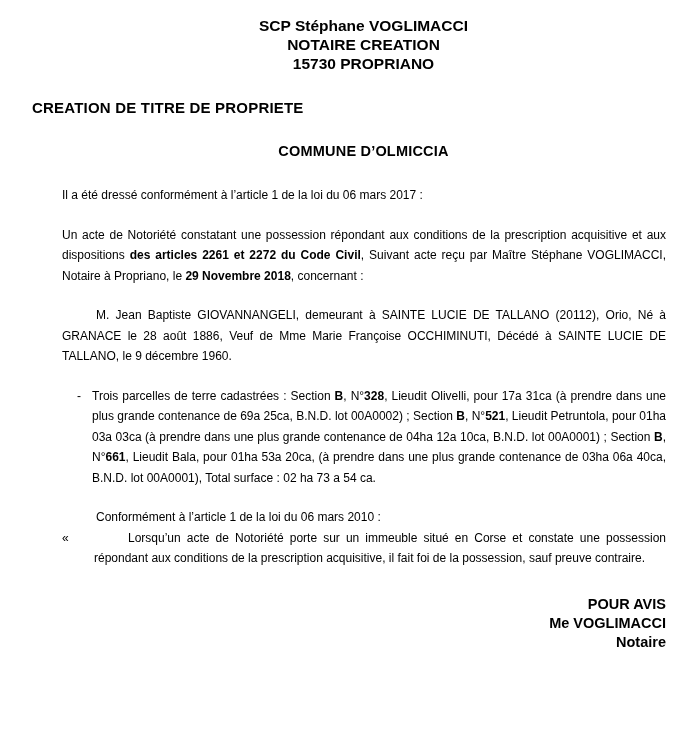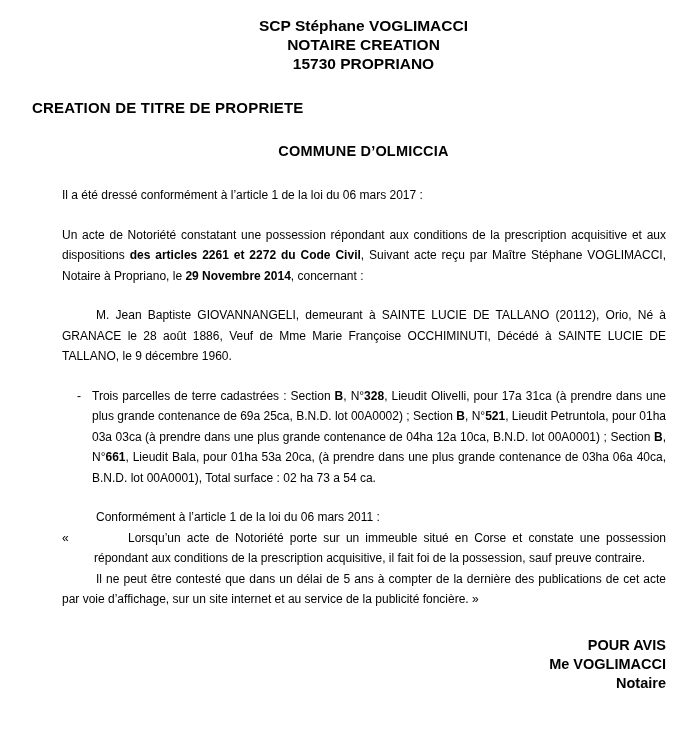--- a/index.html
+++ b/index.html
@@ -122,43 +122,42 @@
   <div class="doc-subtitle">COMMUNE D’OLMICCIA</div>
 
   <div class="gap-lg"></div>
 
   <div class="body">
 
     <p class="para"><span>Il a été dressé conformément à l’article 1 de la loi du 06 mars 2017 :</span></p>
 
     <div class="gap-md"></div>
 
-    <p class="para"><span>Un acte de Notoriété constatant une possession répondant aux conditions de la prescription acquisitive et aux dispositions </span><b>des articles 2261 et 2272 du Code Civil</b><span>, Suivant acte reçu par Maître Stéphane VOGLIMACCI, Notaire à Propriano, le </span><b>29 Novembre 2014</b><span>, concernant :</span></p>
+    <p class="para"><span>Un acte de Notoriété constatant une possession répondant aux conditions de la prescription acquisitive et aux dispositions </span><b>des articles 2261 et 2272 du Code Civil</b><span>, Suivant acte reçu par Maître Stéphane VOGLIMACCI, Notaire à Propriano, le </span><b>29 Novembre 2018</b><span>, concernant :</span></p>
 
     <div class="gap-md"></div>
 
     <p class="para indent"><span>M. Jean Baptiste GIOVANNANGELI, demeurant à SAINTE LUCIE DE TALLANO (20112), Orio, Né à GRANACE le 28 août 1886, Veuf de Mme Marie Françoise OCCHIMINUTI, Décédé à SAINTE LUCIE DE TALLANO, le 9 décembre 1960.</span></p>
 
     <div class="gap-md"></div>
 
     <div class="bullet-row">
       <div class="bullet-mark">-</div>
       <div class="bullet-text"><span>Trois parcelles de terre cadastrées : Section </span><b>B</b><span>, N°</span><b>328</b><span>, Lieudit Olivelli, pour 17a 31ca (à prendre dans une plus grande contenance de 69a 25ca, B.N.D. lot 00A0002) ; Section </span><b>B</b><span>, N°</span><b>521</b><span>, Lieudit Petruntola, pour 01ha 03a 03ca (à prendre dans une plus grande contenance de 04ha 12a 10ca, B.N.D. lot 00A0001) ; Section </span><b>B</b><span>, N°</span><b>661</b><span>, Lieudit Bala, pour 01ha 53a 20ca, (à prendre dans une plus grande contenance de 03ha 06a 40ca, B.N.D. lot 00A0001), Total surface : 02 ha 73 a 54 ca.</span></div>
     </div>
 
     <div class="gap-md"></div>
 
-    <p class="para indent"><span>Conformément à l’article 1 de la loi du 06 mars 2011 :</span></p>
+    <p class="para indent"><span>Conformément à l’article 1 de la loi du 06 mars 2010 :</span></p>
 
     <div class="quote-row">
       <div class="quote-mark">«</div>
       <div class="quote-body">Lorsqu’un acte de Notoriété porte sur un immeuble situé en Corse et constate une possession répondant aux conditions de la prescription acquisitive, il fait foi de la possession, sauf preuve contraire.</div>
     </div>
 
-    <p class="para indent"><span>Il ne peut être contesté que dans un délai de 5 ans à compter de la dernière des publications de cet acte par voie d’affichage, sur un site internet et au service de la publicité foncière. »</span></p>
 
   </div>
 
   <div class="gap-lg"></div>
 
   <div class="signature">
     <div class="sig-line">POUR AVIS</div>
     <div class="sig-line">Me VOGLIMACCI</div>
     <div class="sig-line">Notaire</div>
   </div>

